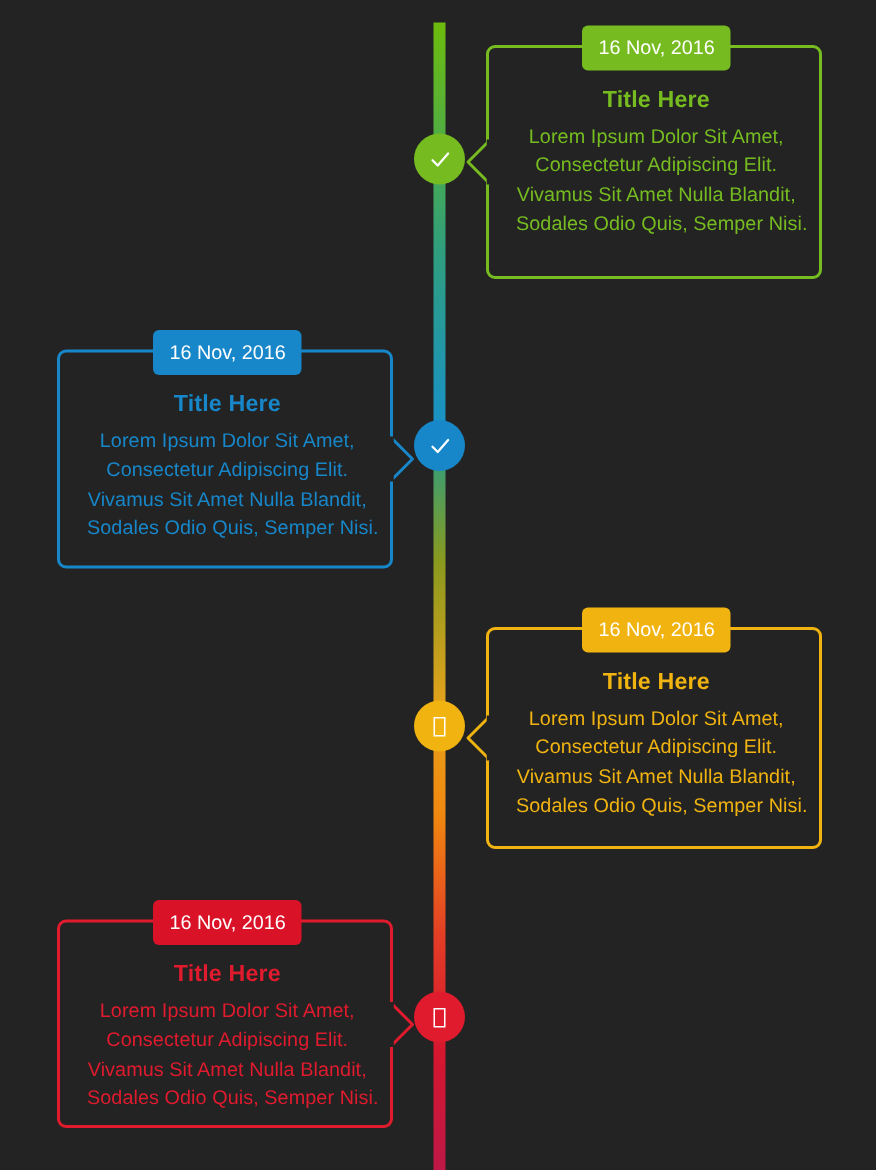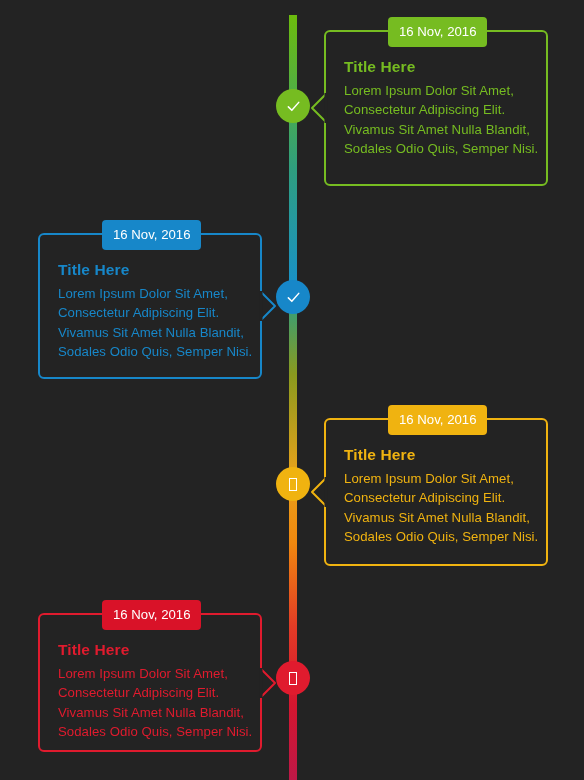--- a/index.html
+++ b/index.html
@@ -80,20 +80,21 @@
     border: 1.5px solid #ffffff;
   }
 
   
   .timeline-card {
     position: absolute;
     border: 2px solid;
     border-radius: 6px;
     background: transparent;
     padding: 26px 15px 18px 18px;
+    text-align: center;
   }
   .timeline-card.right { left: 324px; width: 224px; }
   .timeline-card.left  { left: 38px;  width: 224px; }
 
   .card-title {
     font-size: 15.5px;
     font-weight: bold;
     line-height: 1.2;
     margin-bottom: 4px;
     letter-spacing: 0.1px;

